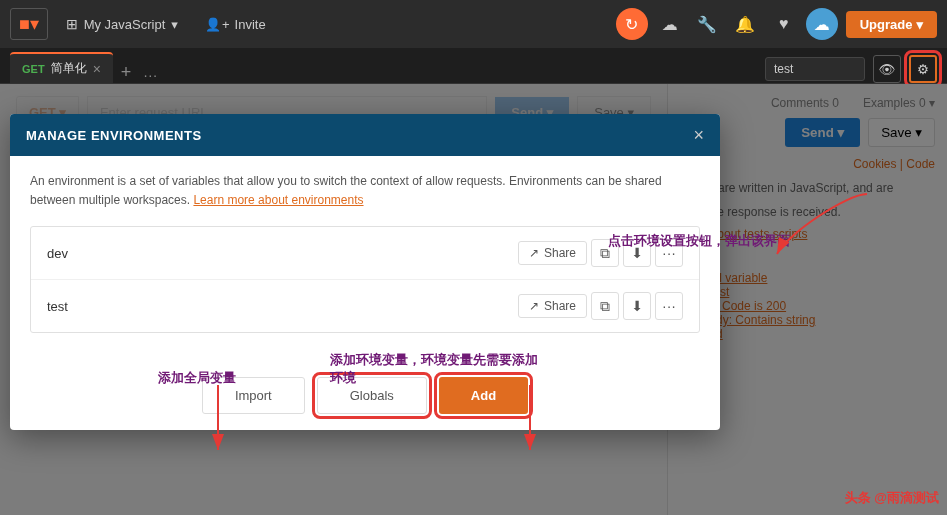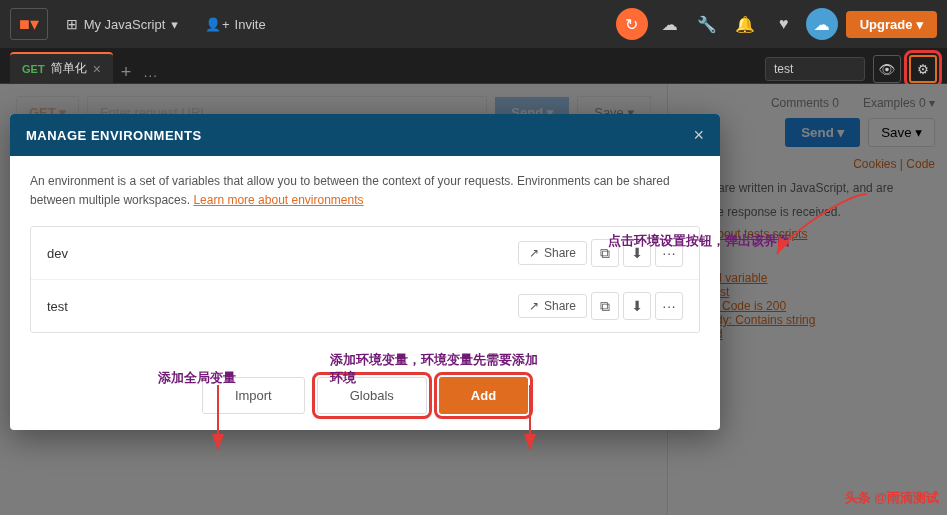--- a/index.html
+++ b/index.html
@@ -515,21 +515,21 @@
 
   <div class="overlay-backdrop"></div>
 
   <div class="modal">
     <div class="modal-header">
       <span class="modal-title">MANAGE ENVIRONMENTS</span>
       <button class="modal-close">×</button>
     </div>
     <div class="modal-body">
       <div class="modal-desc">
-        <span>An environment is a set of variables that allow you to between the context of your requests. Environments can be shared between multiple workspaces.</span>
+        <span>An environment is a set of variables that allow you to switch the context of allow requests. Environments can be shared between multiple workspaces.</span>
         <span> </span>
         <a class="modal-link" href="#">Learn more about environments</a>
       </div>
 
       <div class="env-list">
 
         <div class="env-row">
           <span class="env-row-name">dev</span>
           <div class="env-row-actions">
             <button class="env-action-btn">

